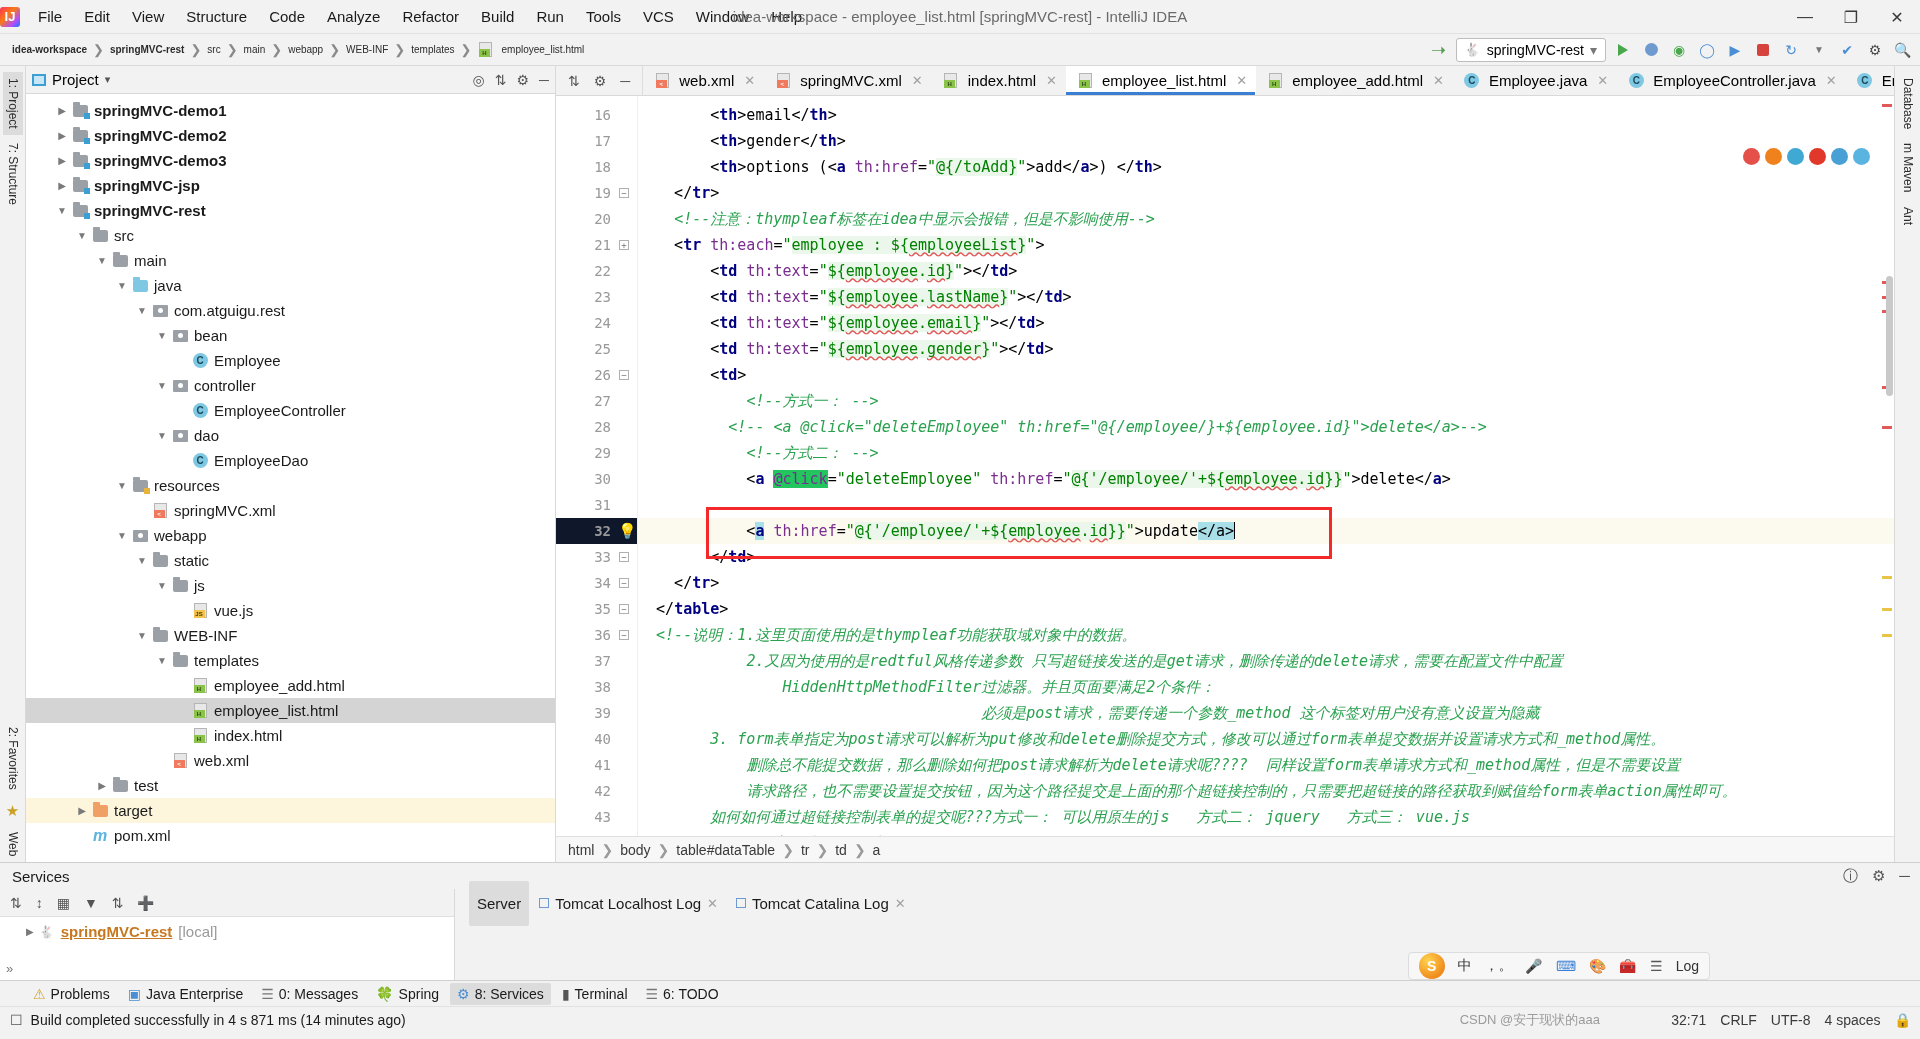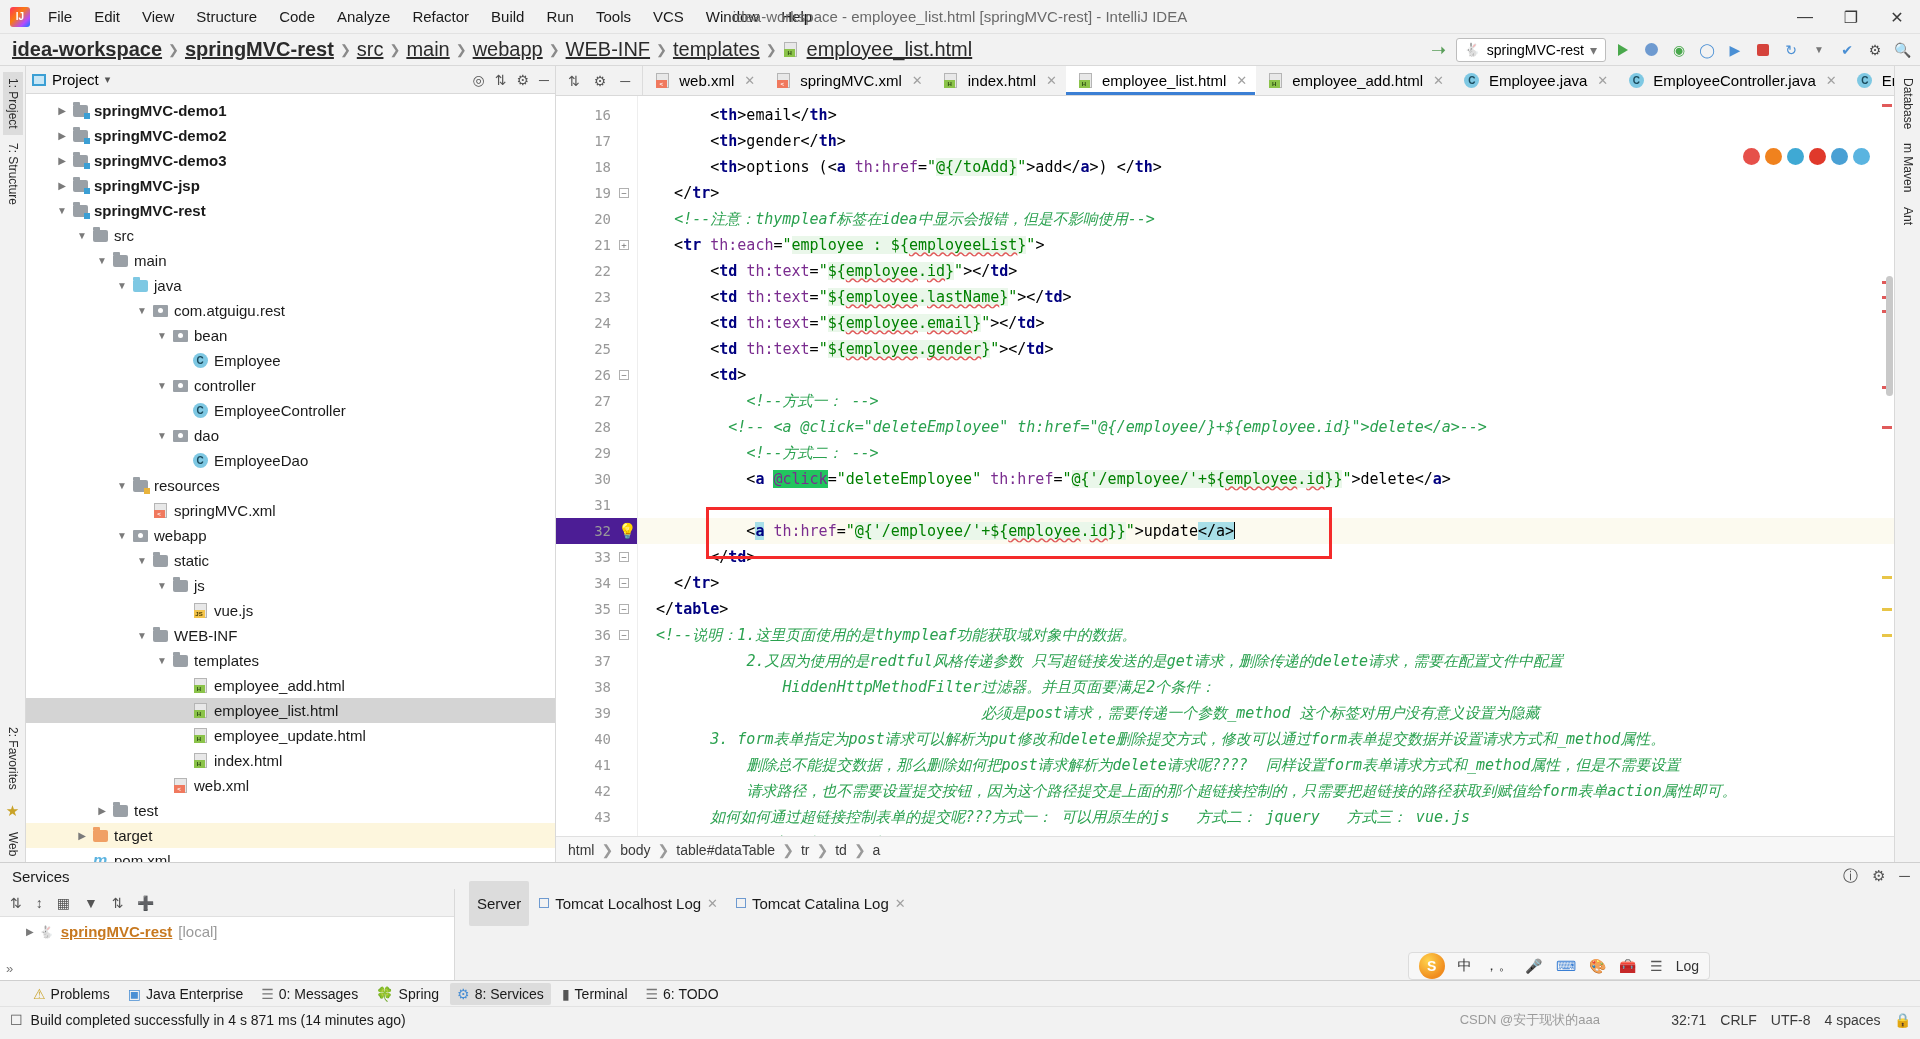--- a/index.html
+++ b/index.html
@@ -13,46 +13,46 @@
     color: #000;
   }
   .app { position: relative; width: 1920px; height: 1039px; background: #f2f2f2; }
 
   
   .titlebar {
     height: 34px; background: #f2f2f2; display: flex; align-items: center;
     border-bottom: 1px solid #e2e2e2; position: relative;
   }
   .ij-logo {
-    width: 20px; height: 20px; margin-left: 10px; margin-right: 8px;
+    width: 20px; height: 20px; margin-right: 8px;
     border-radius: 3px;
     background: linear-gradient(135deg,#fe315d 0%,#f97a12 40%,#b24dff 75%,#0d7bff 100%);
     display: flex; align-items: center; justify-content: center;
-    color: #fff; font-size: 10px; font-weight: bold; font-family: "Liberation Sans", sans-serif;
+    color: #fff; font-size: 13px; font-weight: bold; font-family: "Liberation Sans", sans-serif;
   }
   .menubar { display: flex; align-items: center; gap: 2px; }
   .menu-item {
     padding: 3px 10px; font-size: 15px; color: #1a1a1a; cursor: default; white-space: nowrap;
   }
   .win-title {
     position: absolute; left: 0; right: 0; text-align: center;
     font-size: 15px; color: #6a6a6a; pointer-events: none;
   }
   .win-buttons { position: absolute; right: 0; top: 0; display: flex; height: 34px; }
   .win-btn {
     width: 46px; height: 34px; display: flex; align-items: center; justify-content: center;
     color: #3b3b3b; font-size: 16px;
   }
 
   
   .navbar {
     height: 32px; background: #f2f2f2; display: flex; align-items: center;
     padding-left: 10px; border-bottom: 1px solid #d9d9d9; position: relative;
   }
-  .crumb { font-size: 20px; color: #2b2b2b; padding: 0 2px; white-space: nowrap; text-decoration: underline; }
+  .crumb { font-size: 10px; color: #2b2b2b; padding: 0 2px; white-space: nowrap; }
   .crumb.bold { font-weight: bold; }
   .crumb-sep { color: #8a8a8a; margin: 0 4px; font-size: 13px; }
   .nav-right { position: absolute; right: 6px; display: flex; align-items: center; gap: 6px; }
   .run-config {
     display: flex; align-items: center; gap: 6px;
     border: 1px solid #bdbdbd; border-radius: 3px; background: #fff;
     height: 24px; padding: 0 8px; font-size: 14px; min-width: 150px;
   }
   .tool-icon {
     width: 22px; height: 22px; display: flex; align-items: center; justify-content: center;
@@ -140,21 +140,21 @@
   .etab.active::after { content:""; position:absolute; left:0; right:0; bottom:0; height:3px; background:#3b7fd4; }
   .etab .x { color: #a0a0a0; font-size: 13px; margin-left: 4px; }
 
   .code-wrap { flex: 1; display: flex; position: relative; overflow: hidden; background: #fff; }
   .gutter {
     width: 82px; background: #fff; flex: none; text-align: right;
     font-family: "DejaVu Sans Mono", monospace; font-size: 14px; color: #999;
     padding-top: 6px; border-right: 1px solid #eee; position: relative;
   }
   .gline { height: 26px; line-height: 26px; padding-right: 26px; position: relative; }
-  .gline.cur { background: #4c1d95; }
+  .gline.cur { background: #0f172a; font-weight: bold; }
   .fold {
     position: absolute; right: 8px; top: 8px; width: 10px; height: 10px;
     border: 1px solid #b0b0b0; color: #777; font-size: 9px; line-height: 8px; text-align: center;
   }
   .bulb { position:absolute; right: 4px; top: 5px; width: 15px; height: 16px; }
 
   .code {
     flex: 1; position: relative; overflow: hidden; padding-top: 6px;
     font-family: "DejaVu Sans Mono", monospace; font-size: 15px; line-height: 26px;
     white-space: pre; color: #000;
@@ -533,29 +533,20 @@
             <span class="tlabel">employee_add.html</span>
           </div>
           <div class="tnode sel" style="padding-left: 148px;">
             <span class="arrow"></span>
             <span class="ticon">
               <span class="fileic">
                 <span class="tag h">H</span>
               </span>
             </span>
             <span class="tlabel">employee_list.html</span>
-          </div>
-          <div class="tnode" style="padding-left: 148px;">
-            <span class="arrow"></span>
-            <span class="ticon">
-              <span class="fileic">
-                <span class="tag h">H</span>
-              </span>
-            </span>
-            <span class="tlabel">employee_update.html</span>
           </div>
           <div class="tnode" style="padding-left: 148px;">
             <span class="arrow"></span>
             <span class="ticon">
               <span class="fileic">
                 <span class="tag h">H</span>
               </span>
             </span>
             <span class="tlabel">index.html</span>
           </div>

